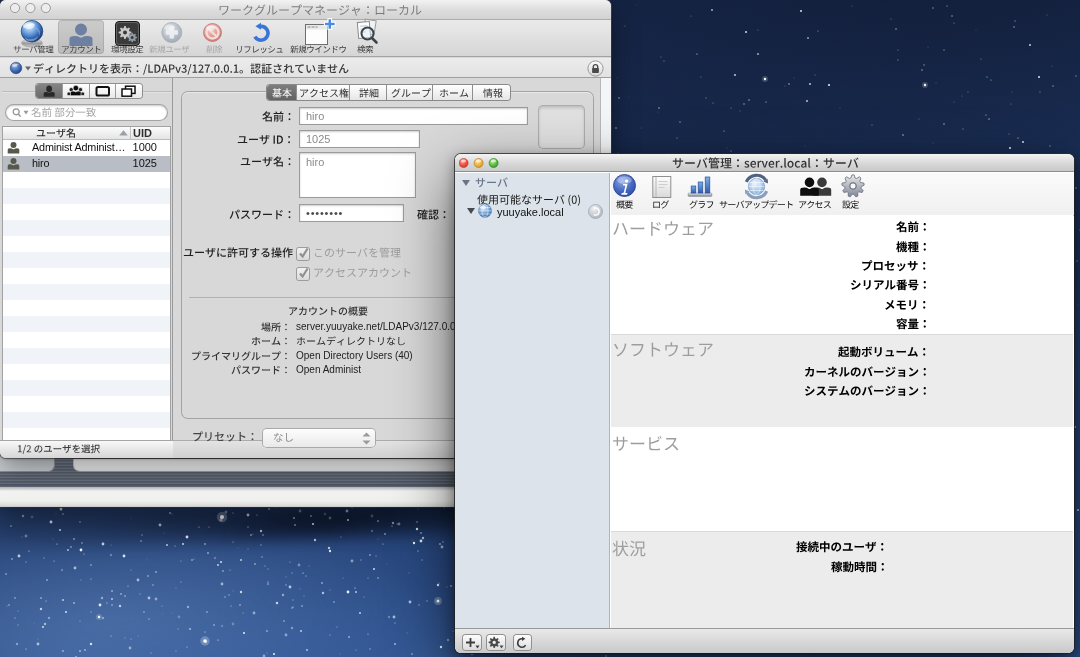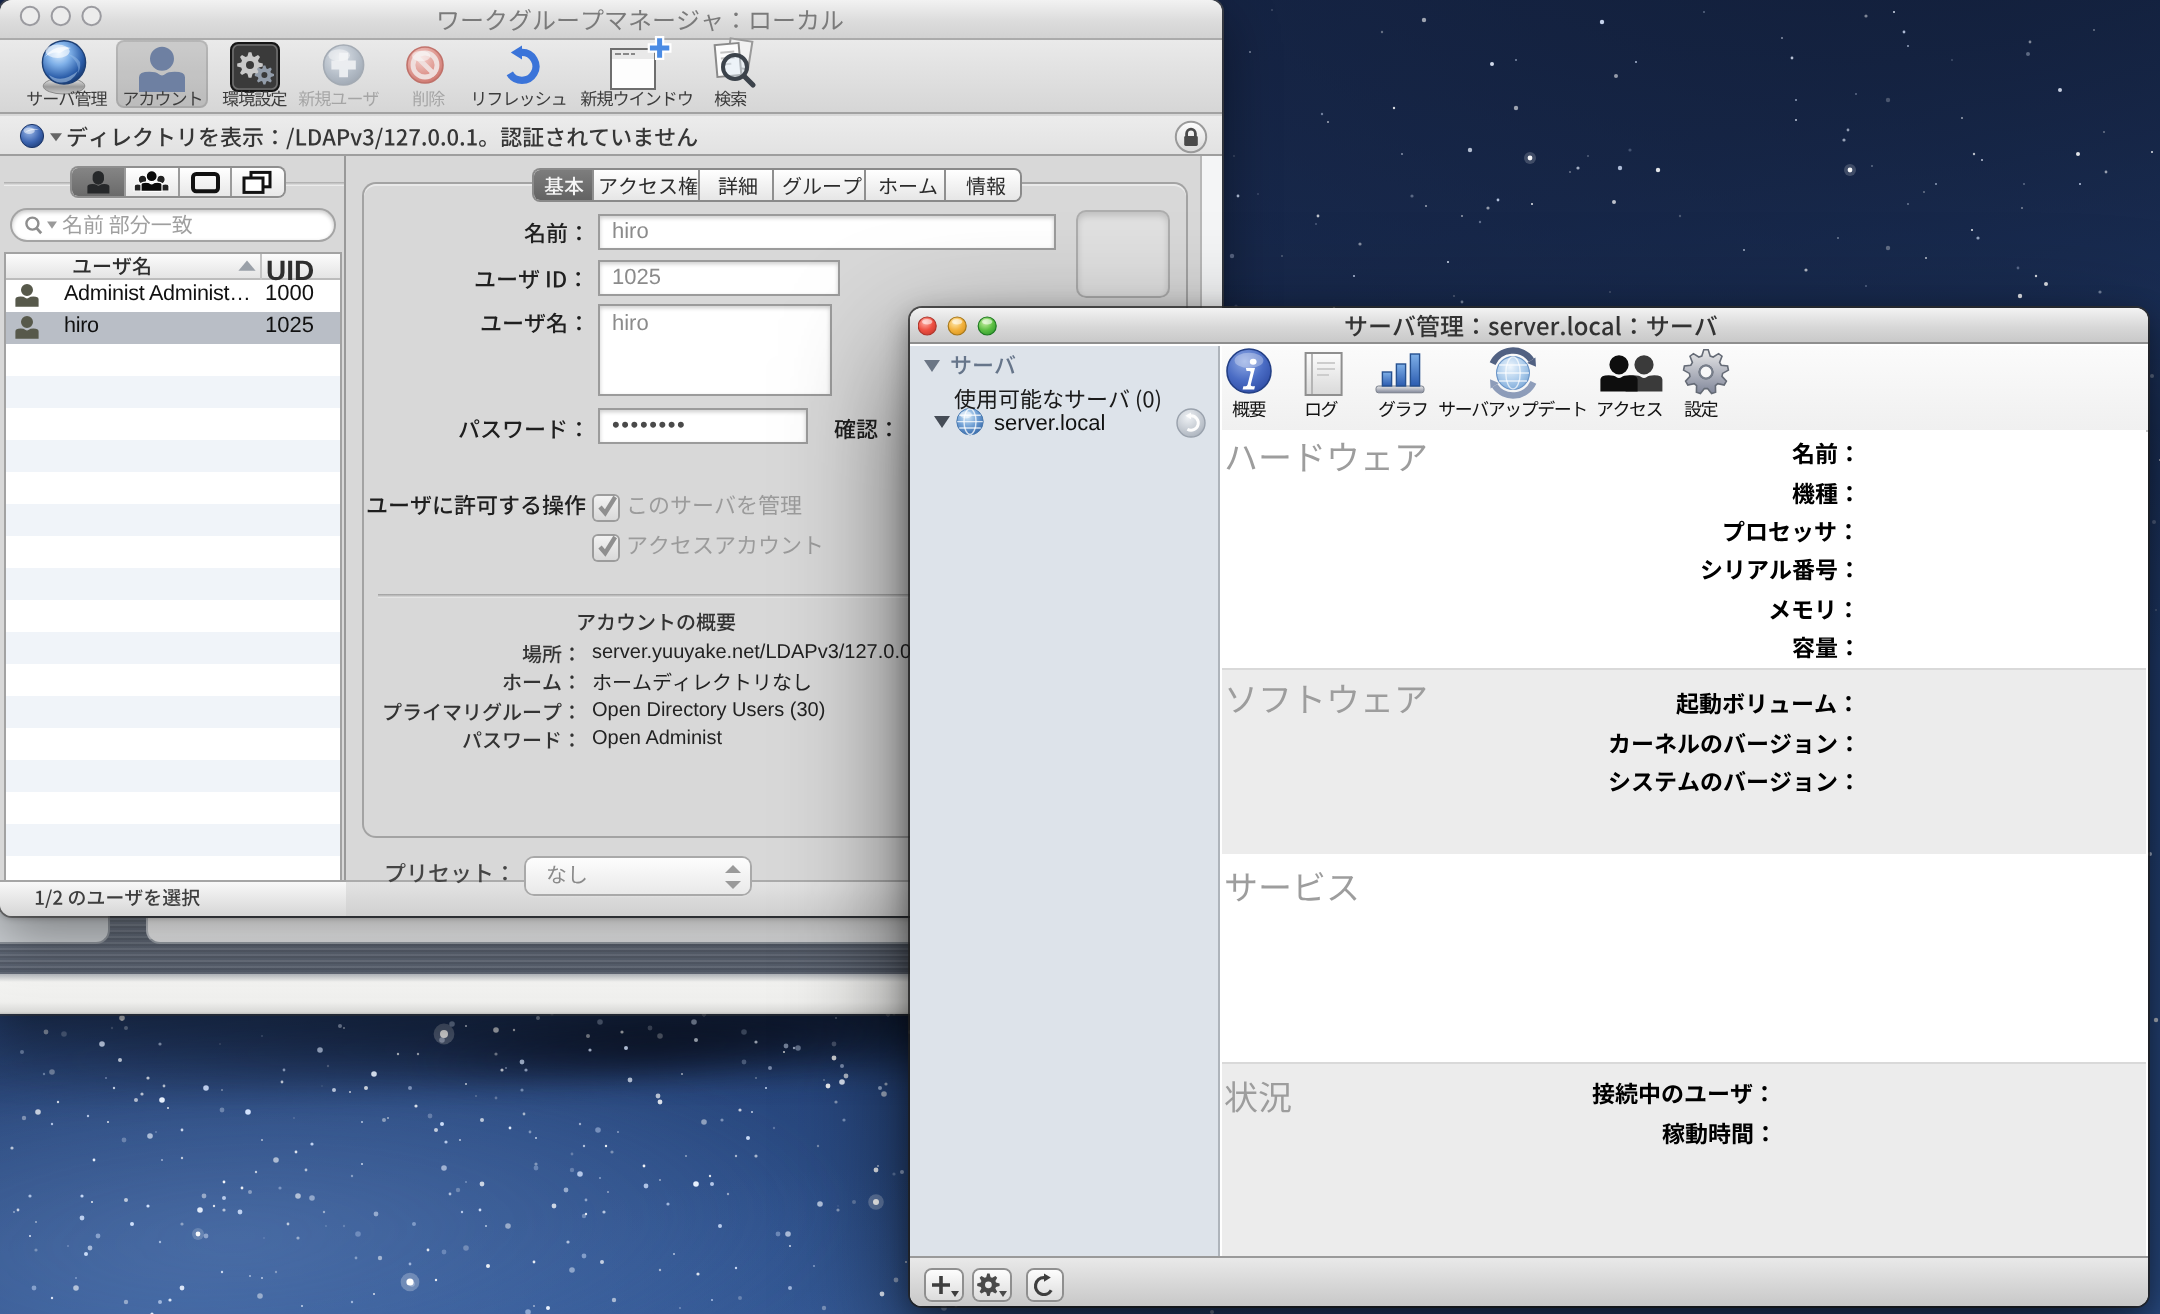--- a/index.html
+++ b/index.html
@@ -1540,21 +1540,21 @@
           <use href="#g77" x="3224"></use>
           <use href="#g78" x="4224"></use>
           <use href="#g79" x="5224"></use>
         </svg></span>
       <span class="jt" style="left:36.0px;top:127.7px;color:#2e2e2e" aria-label="ユーザ名"><svg width="40.0" height="11.8" viewBox="0 -880 4000 1180" style="fill:currentColor;overflow:visible">
           <use href="#g80" x="0"></use>
           <use href="#g81" x="1000"></use>
           <use href="#g82" x="2000"></use>
           <use href="#g83" x="3000"></use>
         </svg></span>
-      <span class="lt" style="left:133.0px;top:127.5px;font-size:14px;color:#2e2e2e;font-weight:700;letter-spacing:0">UID</span>
+      <span class="lt" style="left:133.0px;top:127.5px;font-size:11px;color:#2e2e2e;font-weight:700;letter-spacing:0">UID</span>
       <span class="lt" style="left:32.0px;top:141.8px;font-size:10.8px;color:#111;font-weight:400;letter-spacing:-0.15px">Administ Administ…</span>
       <span class="lt" style="right:923.0px;top:141.6px;font-size:11px;color:#111;font-weight:400;letter-spacing:0">1000</span>
       <span class="lt" style="left:32.0px;top:157.8px;font-size:10.8px;color:#111;font-weight:400;letter-spacing:-0.15px">hiro</span>
       <span class="lt" style="right:923.0px;top:157.6px;font-size:11px;color:#111;font-weight:400;letter-spacing:0">1025</span>
       <span class="jt" style="left:17.0px;top:444.1px;color:#3e3e3e" aria-label="1/2 のユーザを選択"><svg width="83.2" height="11.2" viewBox="0 -880 8755 1180" style="fill:currentColor;overflow:visible">
           <use href="#g58" x="0"></use>
           <use href="#g51" x="570"></use>
           <use href="#g59" x="960"></use>
           <use href="#g85" x="1755"></use>
           <use href="#g80" x="2755"></use>
@@ -1704,21 +1704,21 @@
           <use href="#g131" x="1000"></use>
           <use href="#g132" x="2000"></use>
           <use href="#g133" x="3000"></use>
           <use href="#g46" x="4000"></use>
           <use href="#g134" x="5000"></use>
           <use href="#g135" x="6000"></use>
           <use href="#g81" x="7000"></use>
           <use href="#g130" x="8000"></use>
           <use href="#g50" x="9000"></use>
         </svg></span>
-      <span class="lt" style="left:296.0px;top:350.5px;font-size:10px;color:#222;font-weight:400;letter-spacing:0">Open Directory Users (30)</span>
+      <span class="lt" style="left:296.0px;top:350.5px;font-size:10px;color:#222;font-weight:400;letter-spacing:0">Open Directory Users (40)</span>
       <span class="jt" style="left:231.0px;top:365.2px;color:#333" aria-label="パスワード："><svg width="60.0" height="11.8" viewBox="0 -880 6000 1180" style="fill:currentColor;overflow:visible">
           <use href="#g101" x="0"></use>
           <use href="#g102" x="1000"></use>
           <use href="#g103" x="2000"></use>
           <use href="#g81" x="3000"></use>
           <use href="#g104" x="4000"></use>
           <use href="#g50" x="5000"></use>
         </svg></span>
       <span class="lt" style="left:296.0px;top:365.0px;font-size:10px;color:#222;font-weight:400;letter-spacing:0">Open Administ</span>
       <span class="jt" style="left:192.0px;top:431.3px;color:#454545" aria-label="プリセット："><svg width="66.0" height="13.0" viewBox="0 -880 6000 1180" style="fill:currentColor;overflow:visible">
@@ -1860,21 +1860,21 @@
           <use href="#g151" x="2000"></use>
           <use href="#g152" x="3000"></use>
           <use href="#g128" x="4000"></use>
           <use href="#g13" x="5000"></use>
           <use href="#g1" x="6000"></use>
           <use href="#g14" x="7000"></use>
           <use href="#g153" x="8224"></use>
           <use href="#g154" x="8562"></use>
           <use href="#g155" x="9117"></use>
         </svg></span>
-      <span class="lt" style="left:497.0px;top:206.6px;font-size:11px;color:#111;font-weight:400;letter-spacing:0">server.local</span>
+      <span class="lt" style="left:497.0px;top:206.6px;font-size:11px;color:#111;font-weight:400;letter-spacing:0">yuuyake.local</span>
       <span class="jt" style="left:616.2px;top:199.6px;color:#141414" aria-label="概要"><svg width="16.6" height="10.6" viewBox="0 -880 1840 1180" style="fill:currentColor;overflow:visible">
           <use href="#g156" x="0"></use>
           <use href="#g157" x="920"></use>
         </svg></span>
       <span class="jt" style="left:652.2px;top:199.6px;color:#141414" aria-label="ログ"><svg width="16.6" height="10.6" viewBox="0 -880 1840 1180" style="fill:currentColor;overflow:visible">
           <use href="#g11" x="0"></use>
           <use href="#g3" x="920"></use>
         </svg></span>
       <span class="jt" style="left:688.6px;top:199.6px;color:#141414" aria-label="グラフ"><svg width="24.8" height="10.6" viewBox="0 -880 2760 1180" style="fill:currentColor;overflow:visible">
           <use href="#g3" x="0"></use>

